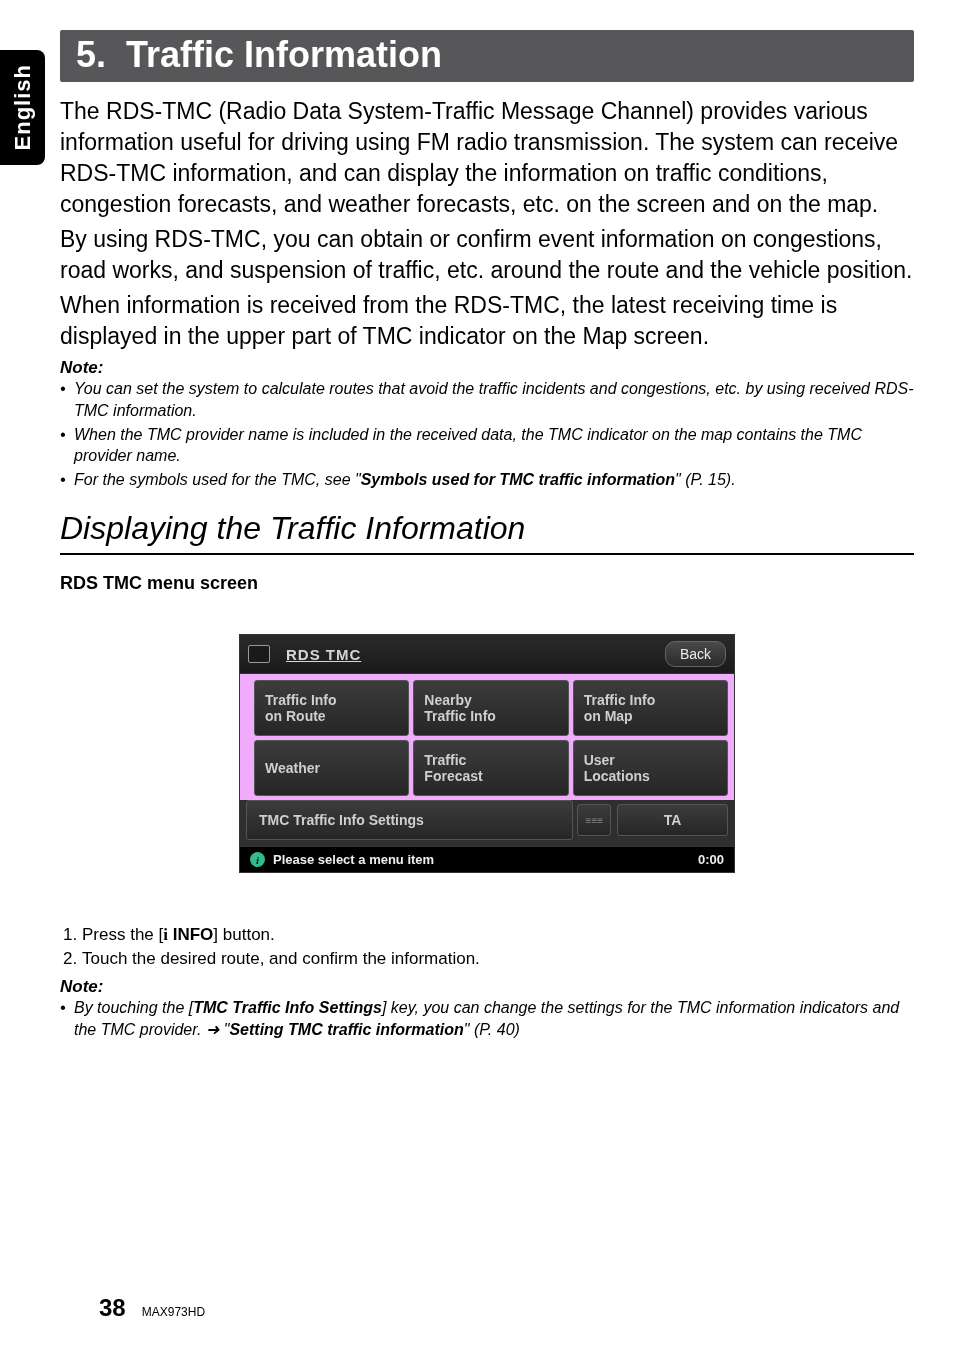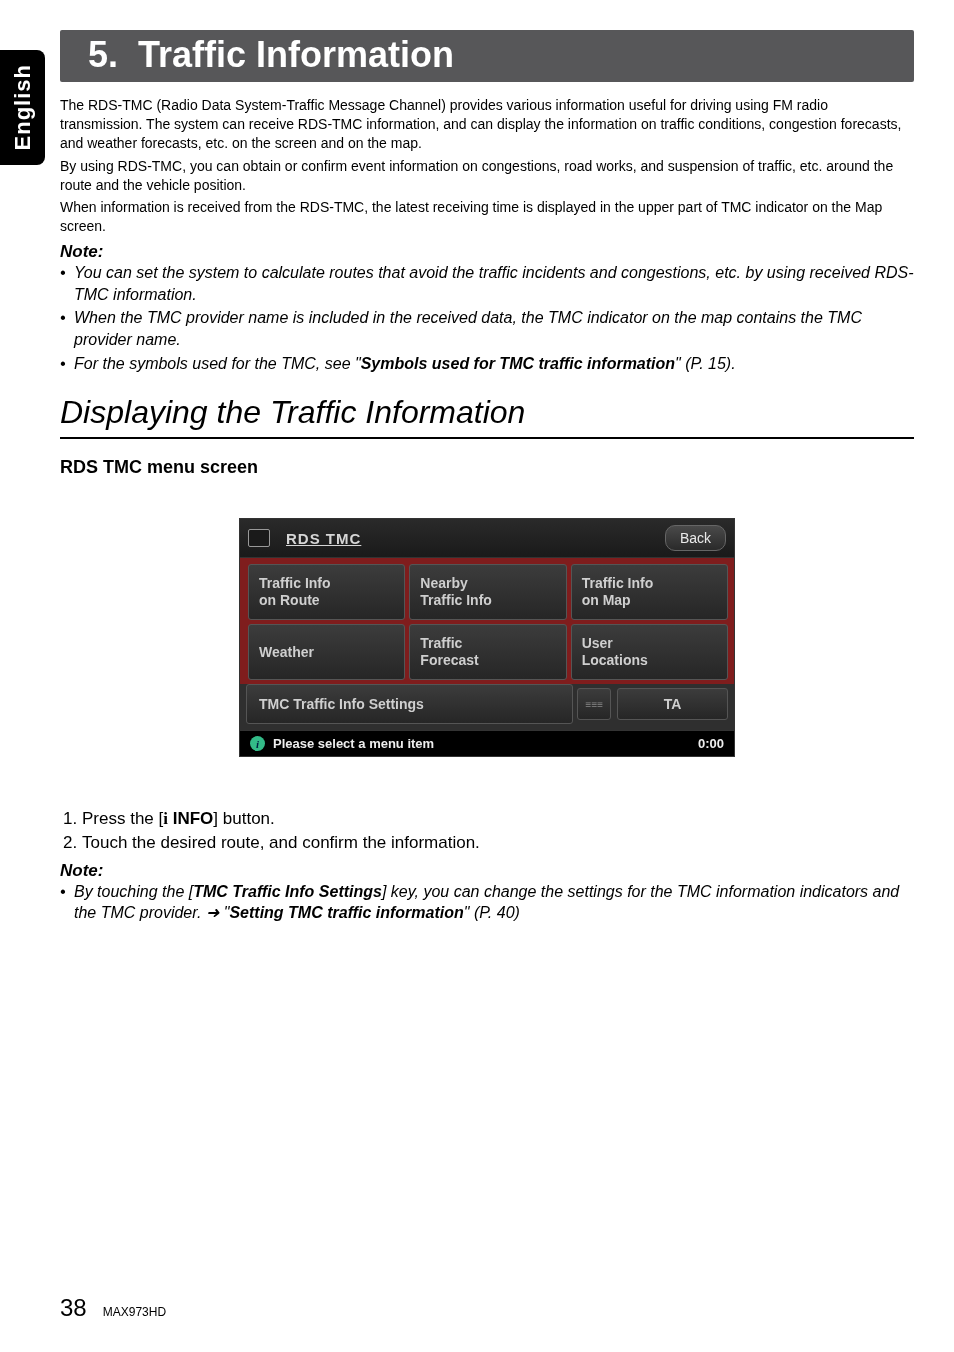--- a/index.html
+++ b/index.html
@@ -1,49 +1,49 @@
 <!DOCTYPE html>
 <html><head>
 <meta charset="utf-8">
 <style>
   * { box-sizing: border-box; margin: 0; padding: 0; }
   html, body { width: 954px; height: 1352px; background: #fff; font-family: Arial, Helvetica, sans-serif; color: #000; }
   .page { position: relative; width: 954px; height: 1352px; padding: 30px 40px 30px 60px; }
   .side-tab { position: absolute; left: 0; top: 50px; width: 45px; height: 115px; background: #000; border-top-right-radius: 8px; border-bottom-right-radius: 8px; display:flex; align-items:center; justify-content:center; }
   .side-tab span { writing-mode: vertical-rl; transform: rotate(180deg); color:#fff; font-weight:bold; font-size:22px; font-family: Arial, sans-serif; letter-spacing:1px; }
-  .chapter-bar { background:#575759; color:#fff; padding:4px 14px 6px 28px; margin-bottom:14px; border-radius:2px; }
+  .chapter-bar { background:#575759; color:#fff; padding:4px 14px 6px 16px; margin-bottom:14px; border-radius:2px; }
   .chapter-bar h1 { font-size:36px; font-weight:bold; font-family: Arial, sans-serif; }
-  .body-text { font-size:14px; line-height:1.35; margin-bottom:4px; }
+  .body-text { font-size:23px; line-height:1.35; margin-bottom:4px; }
   .note-label { font-size:17px; font-style:italic; font-weight:bold; margin-top:6px; }
   .note-list { font-size:16px; font-style:italic; line-height:1.35; padding-left:14px; }
   .note-list li { list-style:none; position:relative; padding-left:0; margin-bottom:2px; }
   .note-list li::before { content:"•"; position:absolute; left:-14px; }
   .section-title { font-size:32px; font-weight:normal; font-style:italic; margin-top:20px; margin-bottom:6px; }
   .section-rule { border:0; border-top:2px solid #000; margin-bottom:18px; }
   .subheading { font-size:18px; font-weight:bold; margin-bottom:40px; }
   .screenshot { width:496px; margin:0 auto 50px auto; }
   .ss-titlebar { background: linear-gradient(#2a2a2a,#1a1a1a); border:1px solid #333; padding:6px 8px; display:flex; align-items:center; justify-content:space-between; }
   .ss-title-left { display:flex; align-items:flex-end; gap:16px; color:#d6d6d6; font-weight:bold; font-size:15px; letter-spacing:1px;text-decoration:underline; }
   .ss-icon-tmc { width:22px; height:18px; border:1px solid #999; border-radius:2px; background:#1a1a1a; position:relative; display:inline-block; }
   .ss-back { background:linear-gradient(#4a4a4a,#2a2a2a); border:1px solid #666; border-radius:10px; padding:4px 14px; color:#eaeaea; font-size:14px; }
-  .ss-grid { display:grid; grid-template-columns:1fr 1fr 1fr; gap:4px; padding:6px 6px 4px 8px; background:#7f1d1d; border-left:1px solid #333; border-right:1px solid #333; }
+  .ss-grid { display:grid; grid-template-columns:1fr 1fr 1fr; gap:4px; padding:6px 6px 4px 14px; background:#f0abfc; border-left:1px solid #333; border-right:1px solid #333; }
   .ss-btn { background:linear-gradient(#3c3c3c,#262626); border:1px solid #555; border-radius:3px; padding:8px 10px; color:#cfcfcf; font-size:14px; font-weight:bold; height:56px; display:flex; flex-direction:column; justify-content:center; line-height:1.2; }
   .ss-row2 { display:flex; gap:4px; padding:0 6px 6px 6px; background:#2f2f2f; border-left:1px solid #333; border-right:1px solid #333; }
   .ss-wide { flex:2; background:linear-gradient(#3c3c3c,#262626); border:1px solid #555; border-radius:3px; padding:10px 12px; color:#cfcfcf; font-size:14px; font-weight:bold; height:40px; display:flex; align-items:center; }
   .ss-ta-wrap { flex:1; display:flex; gap:6px; align-items:center; }
   .ss-ta-icon { width:34px; height:32px; background:linear-gradient(#3c3c3c,#262626); border:1px solid #555; border-radius:3px; display:flex; align-items:center; justify-content:center; color:#888; font-size:10px; }
   .ss-ta { flex:1; background:linear-gradient(#3c3c3c,#262626); border:1px solid #555; border-radius:3px; height:32px; display:flex; align-items:center; justify-content:center; color:#cfcfcf; font-size:14px; font-weight:bold; }
   .ss-status { background:#000; border:1px solid #333; padding:5px 10px; display:flex; align-items:center; justify-content:space-between; color:#eee; font-size:13px; font-weight:bold; }
   .ss-status-left { display:flex; align-items:center; gap:8px; }
   .ss-info-icon { width:15px; height:15px; border-radius:50%; background:#3b8; display:inline-flex; align-items:center; justify-content:center; color:#024; font-size:11px; font-weight:bold; font-style:italic; font-family:Georgia,serif; }
   .steps { font-size:17px; line-height:1.4; }
   .steps ol { padding-left:22px; }
   .info-glyph { font-family:Georgia, serif; font-weight:bold; font-style:normal; }
   .footer { position:absolute; bottom:30px; left:60px; display:flex; align-items:baseline; gap:16px; }
-  .page-num { font-size:24px; font-weight:normal; }
+  .page-num { font-size:24px; font-weight:bold;margin-left:39px; }
   .model { font-size:12px; }
   b { font-weight:bold; }
 </style>
 </head>
 <body>
 
 <div class="page">
   <div class="side-tab">
     <span>English</span>
   </div>

